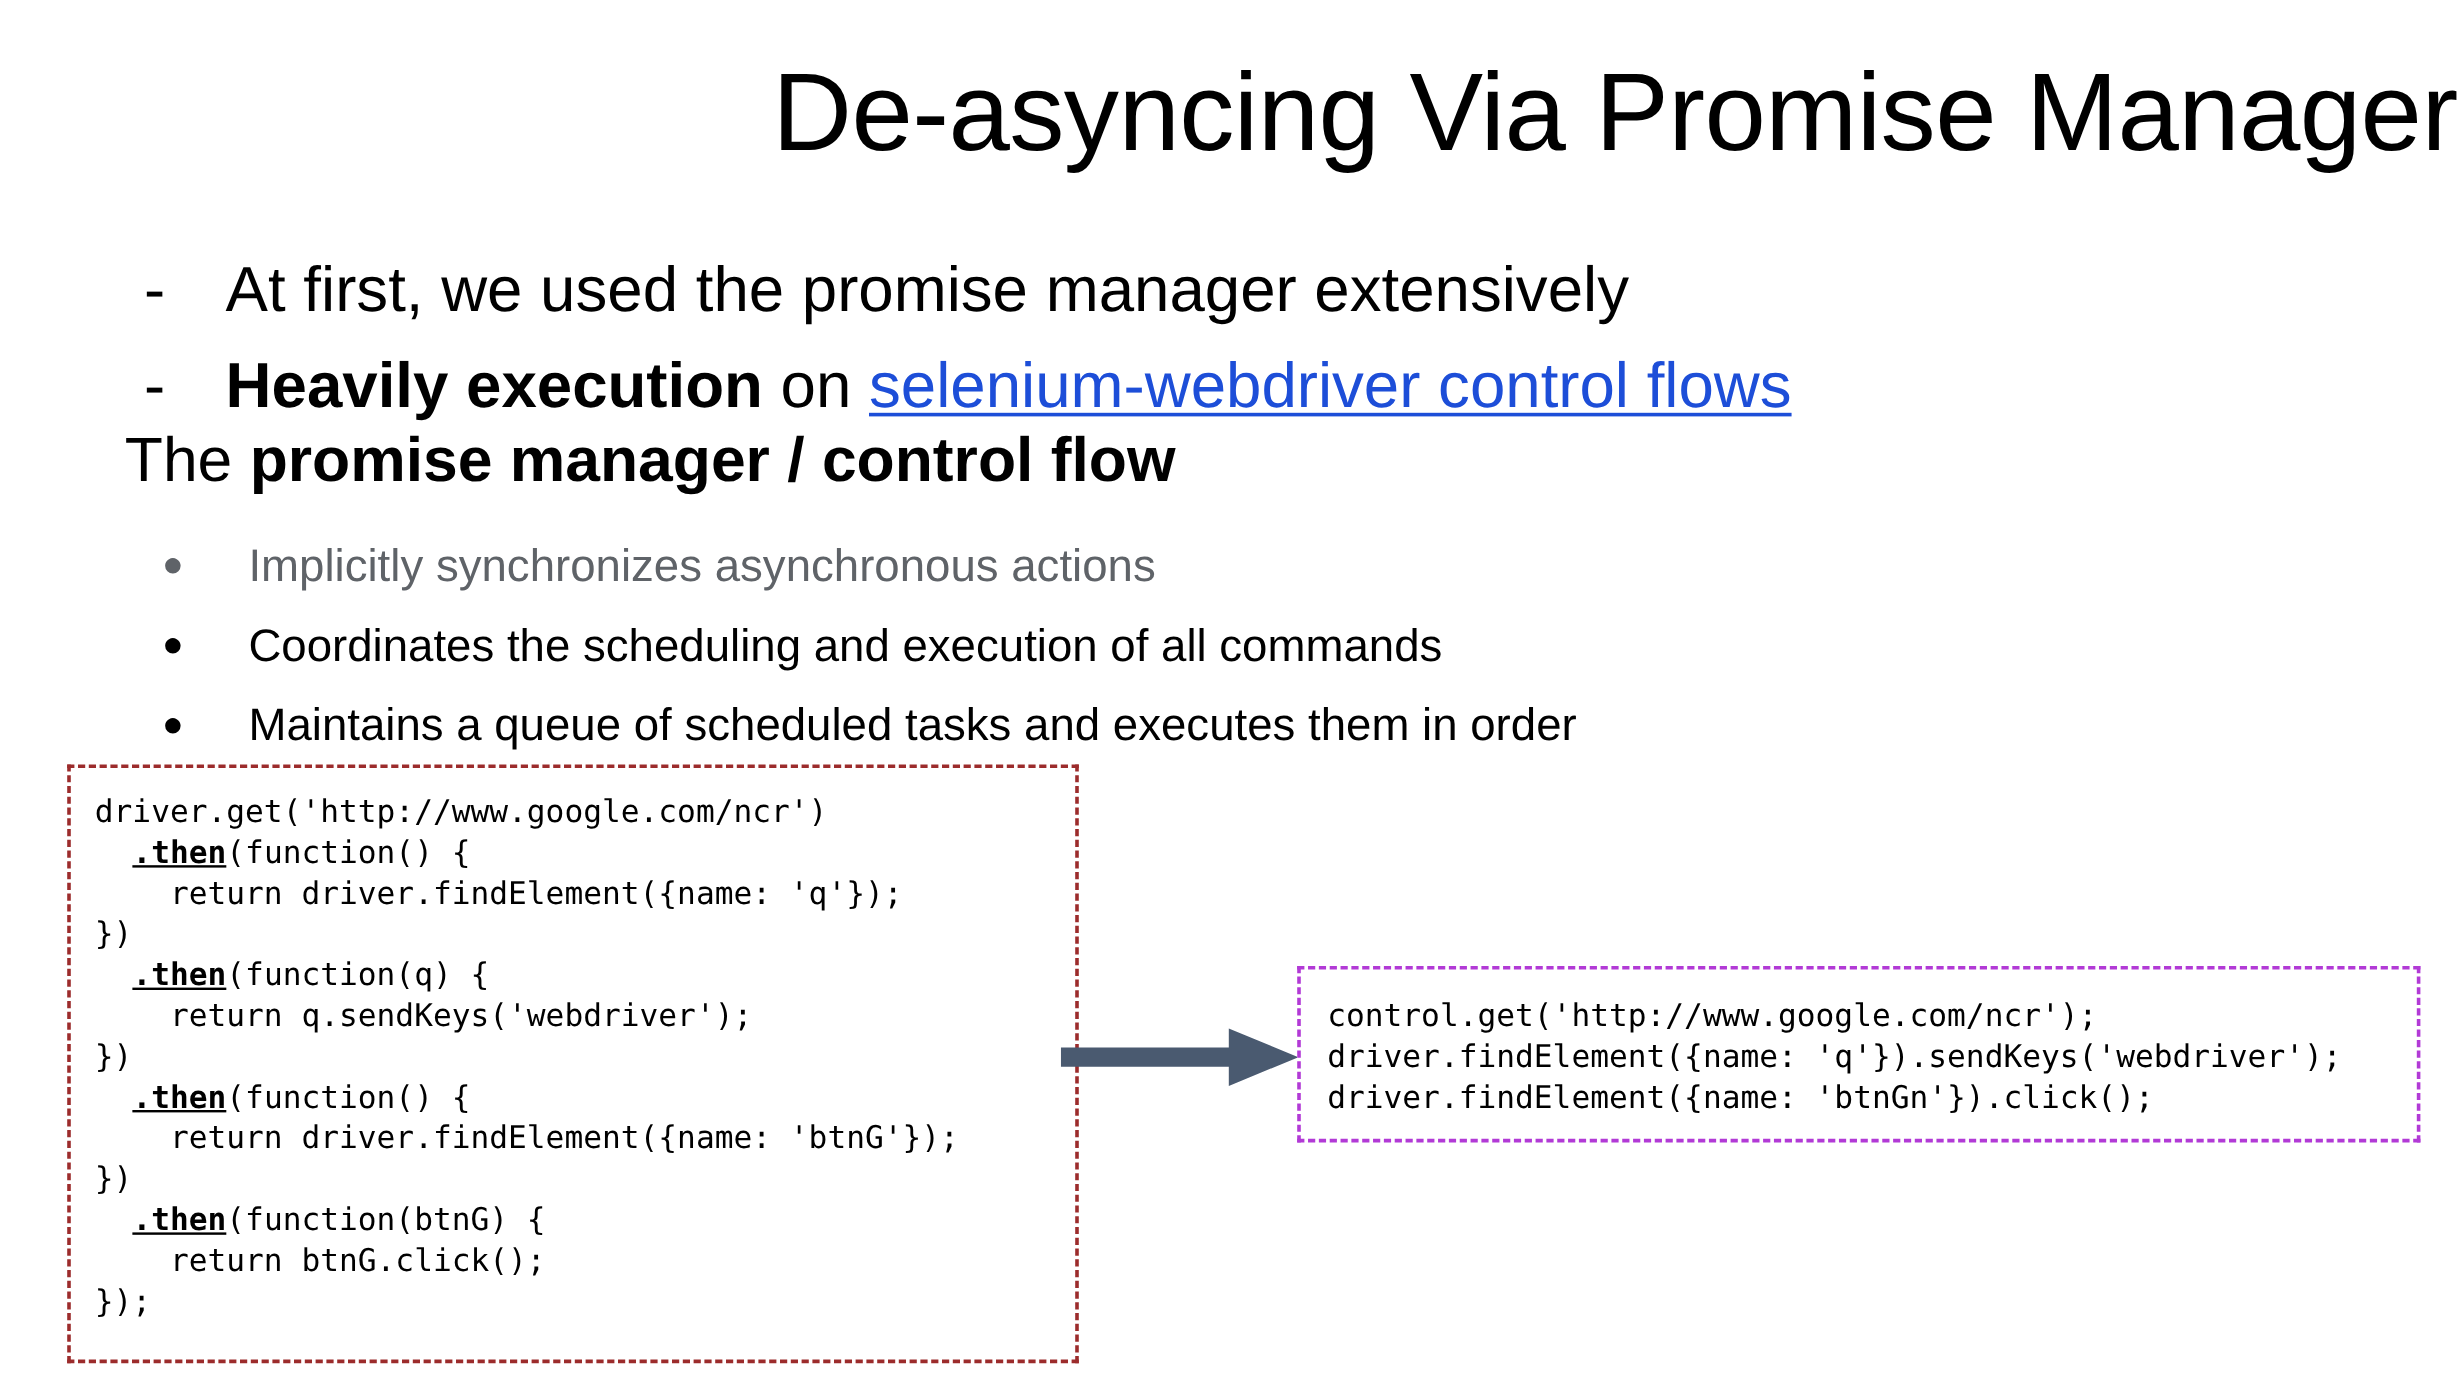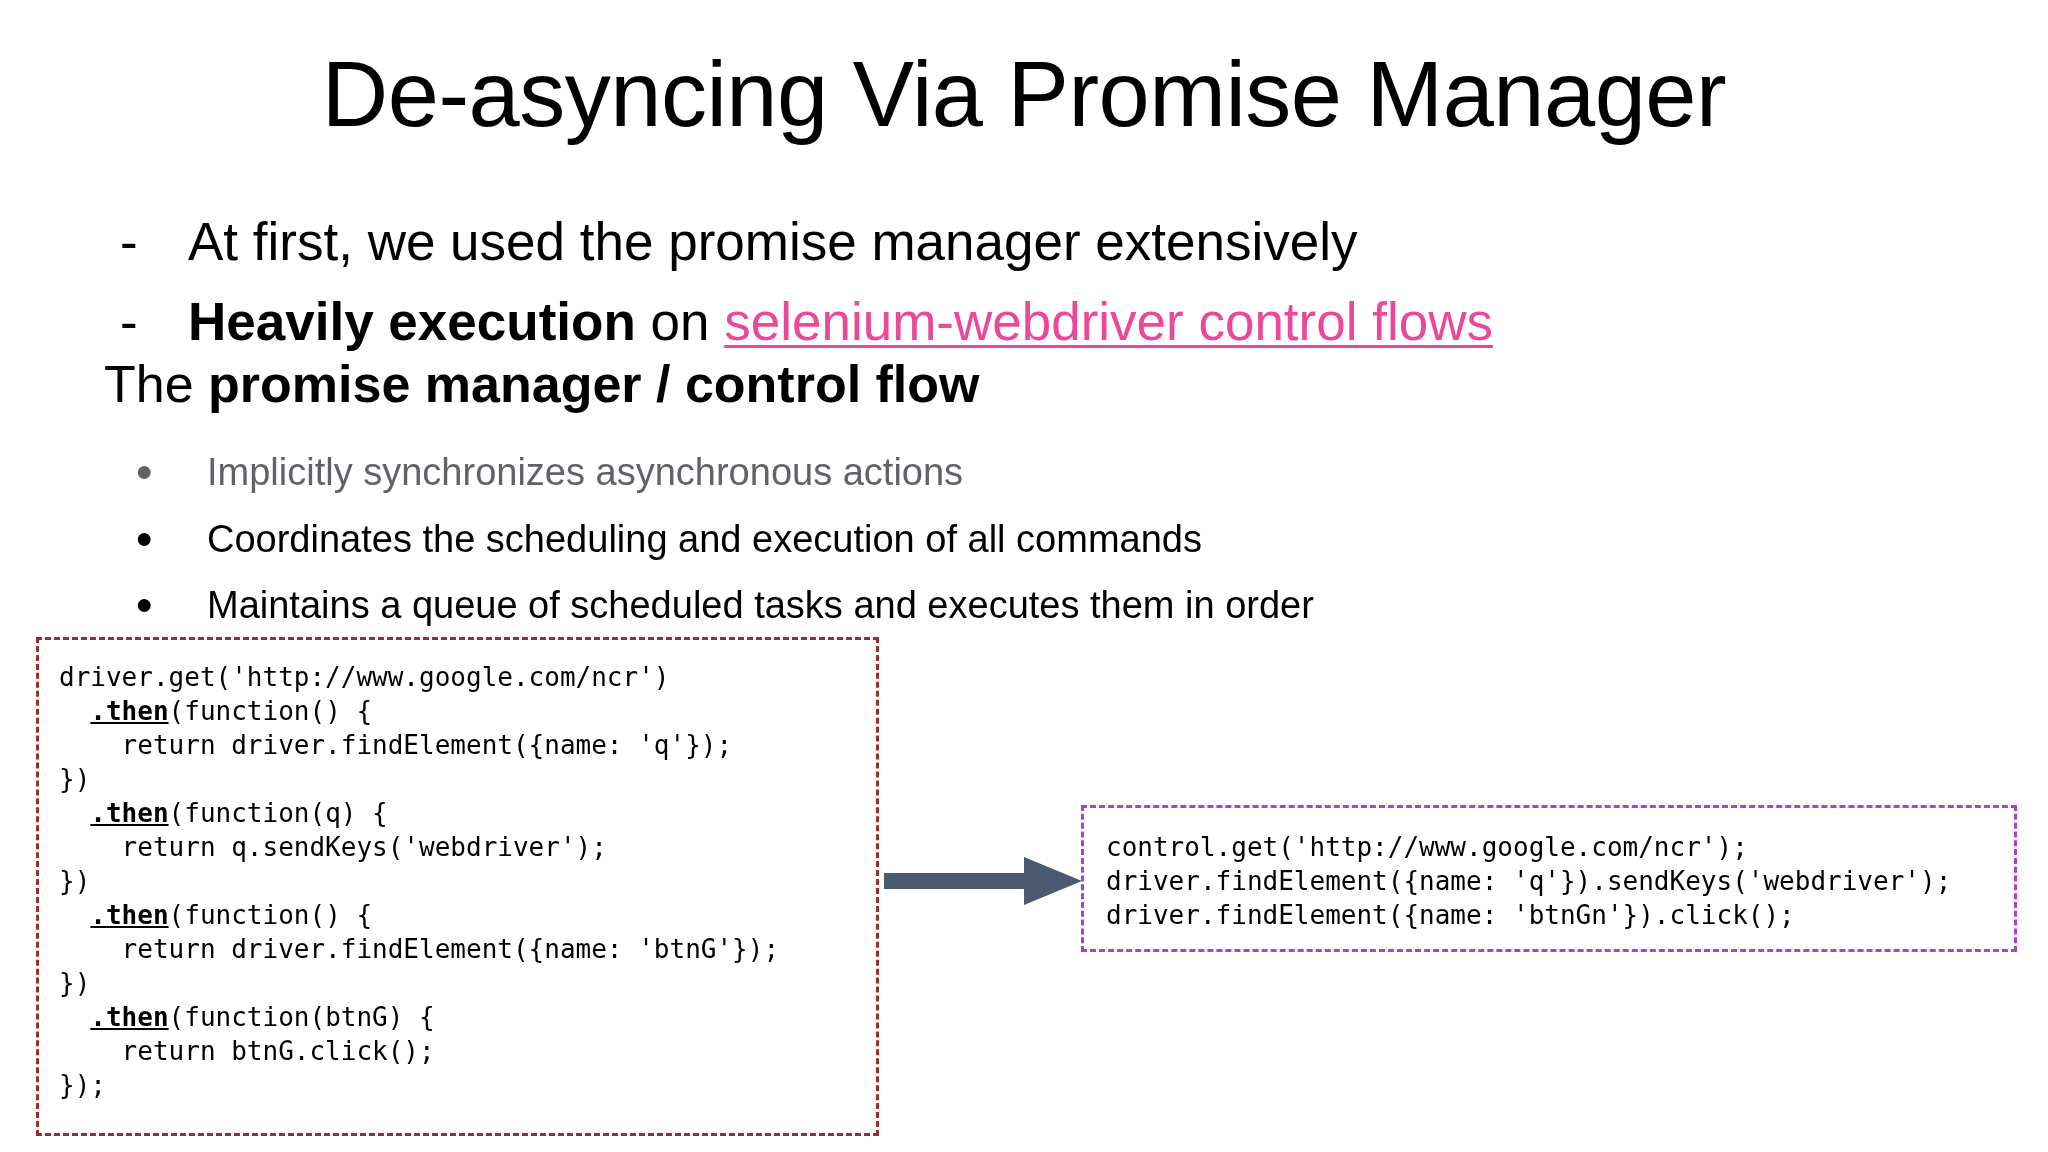--- a/index.html
+++ b/index.html
@@ -16,21 +16,21 @@
     color: #000000;
     -webkit-font-smoothing: antialiased;
   }
 
   
   #slide-title {
     position: absolute;
     left: 0;
     top: 46px;
     width: 2048px;
-    text-align: center;
+    text-align: right;
     font-size: 92px;
     line-height: 1.05;
     font-weight: 400;
     letter-spacing: -0.5px;
     color: #000000;
     white-space: nowrap;
   }
 
   
   .dash-list {
@@ -49,21 +49,21 @@
   }
   .dash-marker {
     width: 68px;
     flex: 0 0 68px;
     font-size: 53px;
     color: #000;
   }
   .dash-text { font-weight: 400; }
   .bold { font-weight: 700; }
   .link {
-    color: #ec4899;
+    color: #1d4ed8;
     text-decoration: underline;
     text-underline-offset: 5px;
     text-decoration-thickness: 3px;
   }
 
   
   #sub-heading {
     position: absolute;
     left: 104px;
     top: 353px;
@@ -99,21 +99,21 @@
 
   
   .code-box {
     position: absolute;
     box-sizing: border-box;
     background: #ffffff;
     font-family: "DejaVu Sans Mono", "Liberation Mono", monospace;
     white-space: pre;
   }
   #code-before {
-    left: 36px;
+    left: 56px;
     top: 637px;
     width: 843px;
     height: 499px;
     border: 3px dashed #9c2c2c;
     padding: 20px 0 0 20px;
     font-size: 26px;
     line-height: 34px;
   }
   #code-after {
     left: 1081px;

